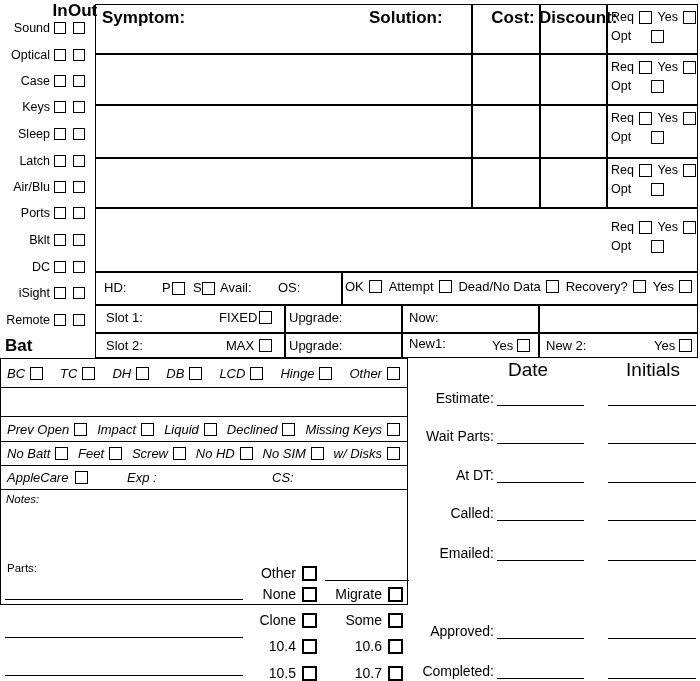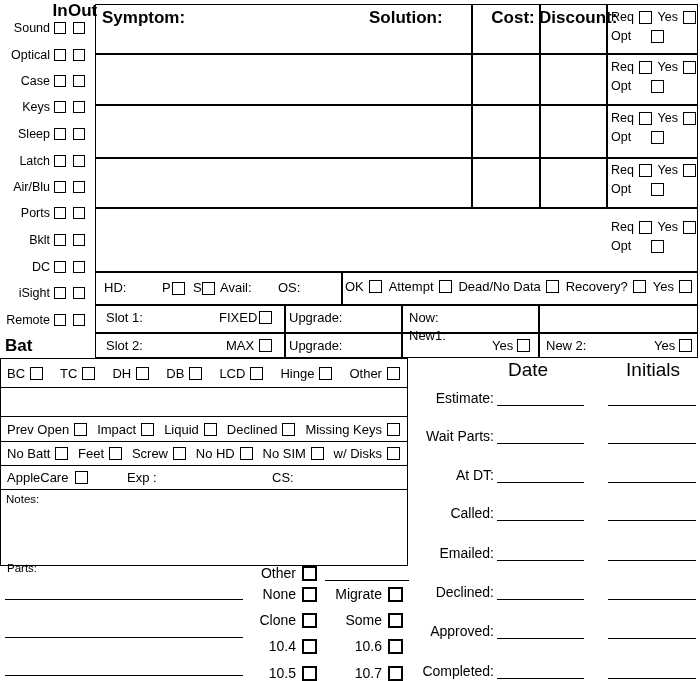--- a/index.html
+++ b/index.html
@@ -39,22 +39,22 @@
 
   .req-block { position:absolute; left:515px; width:85px; font-size:12.5px; line-height:16px; }
   .req-line1 { display:flex; justify-content:space-between; align-items:center; }
   .req-line2 { display:flex; align-items:center; margin-top:3px; }
   .req-line2 .grp { gap:20px; }
 
   .hd-flex { position:absolute; left:249px; right:5px; top:274px; display:flex;
              justify-content:space-between; align-items:center; font-size:13px; }
 
   
-  .cond-box { position:absolute; left:0; top:358px; width:408px; height:208px;
-              border:1.5px solid #000; display:flex; flex-direction:column; font-size:13px; }
+  .cond-box { position:absolute; left:0; top:358px; width:408px; height:247px;
+              border:1.5px solid #000; display:flex; flex-direction:column; font-size:13px;font-style:italic; }
   .cond-bb  { border-bottom:1.5px solid #000; flex:none; }
   .cond-row { display:flex; align-items:center; justify-content:space-between; padding:0 7px 0 6px; }
   .cond-ac  { position:relative; }
   .notes-area { flex:1 1 auto; position:relative; }
 
   .parts-line { position:absolute; left:5px; width:238px; height:0; border-top:1.5px solid #000; }
 
   
   .mig-row   { position:absolute; left:0; width:410px; height:20px; font-size:14px; }
   .mig-left  { position:absolute; right:93px; top:0; height:20px; display:flex; align-items:center; gap:6px; }
@@ -299,21 +299,21 @@
     <span class="cb abs" style="left:163px;top:306px"></span>
     <div class="abs fs13" style="left:193px;top:304px">Upgrade:</div>
     <div class="field" style="left:245px;top:299px;width:60px;height:28px"></div>
     <div class="abs fs13" style="left:313px;top:304px">Now:</div>
     <div class="field" style="left:345px;top:299px;width:97px;height:28px"></div>
 
     <div class="abs fs13" style="left:10px;top:332px">Slot 2:</div>
     <div class="abs fs13" style="left:130px;top:332px">MAX</div>
     <span class="cb abs" style="left:163px;top:334px"></span>
     <div class="abs fs13" style="left:193px;top:332px">Upgrade:</div>
-    <div class="abs fs13" style="left:313px;top:322px">New1:</div>
+    <div class="abs fs13" style="left:313px;top:330px">New1:</div>
     <div class="abs fs13" style="left:396px;top:332px">Yes</div>
     <span class="cb abs" style="left:421px;top:334px"></span>
     <div class="abs fs13" style="left:450px;top:332px">New 2:</div>
     <div class="abs fs13" style="left:558px;top:332px">Yes</div>
     <span class="cb abs" style="left:583px;top:334px"></span>
   </div>
 
   <div class="cond-box">
     <div class="cond-row cond-bb" style="height:29px">
       <span class="grp">
@@ -481,25 +481,20 @@
   <div class="track-row" style="top:504px">
     <span class="track-lbl">Called:</span>
     <div class="t-date"></div>
     <div class="t-init"></div>
   </div>
   <div class="track-row" style="top:544px">
     <span class="track-lbl">Emailed:</span>
     <div class="t-date"></div>
     <div class="t-init"></div>
   </div>
-  <div class="track-row" style="top:583px">
-    <span class="track-lbl">Declined:</span>
-    <div class="t-date"></div>
-    <div class="t-init"></div>
-  </div>
   <div class="track-row" style="top:622px">
     <span class="track-lbl">Approved:</span>
     <div class="t-date"></div>
     <div class="t-init"></div>
   </div>
   <div class="track-row" style="top:662px">
     <span class="track-lbl">Completed:</span>
     <div class="t-date"></div>
     <div class="t-init"></div>
   </div>

